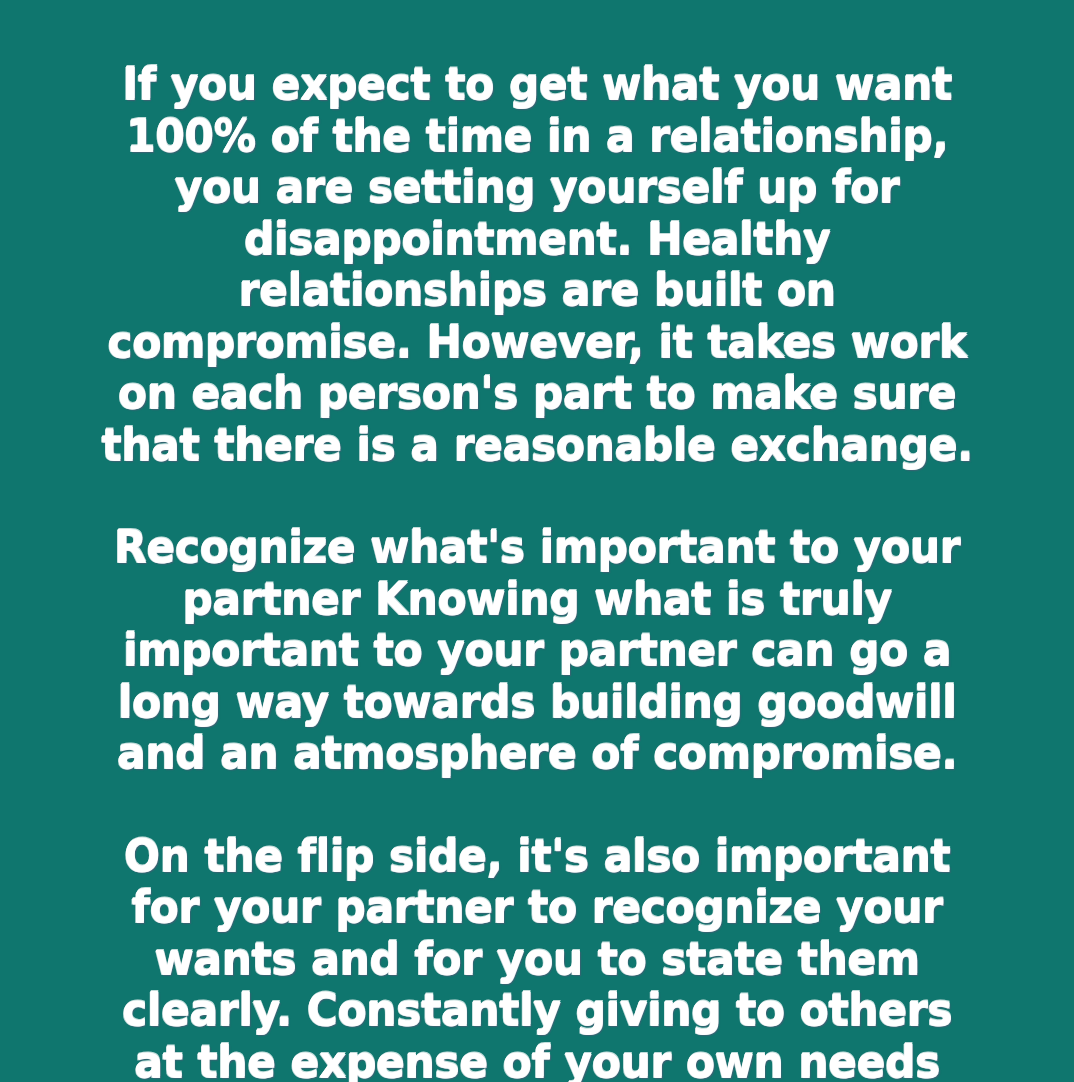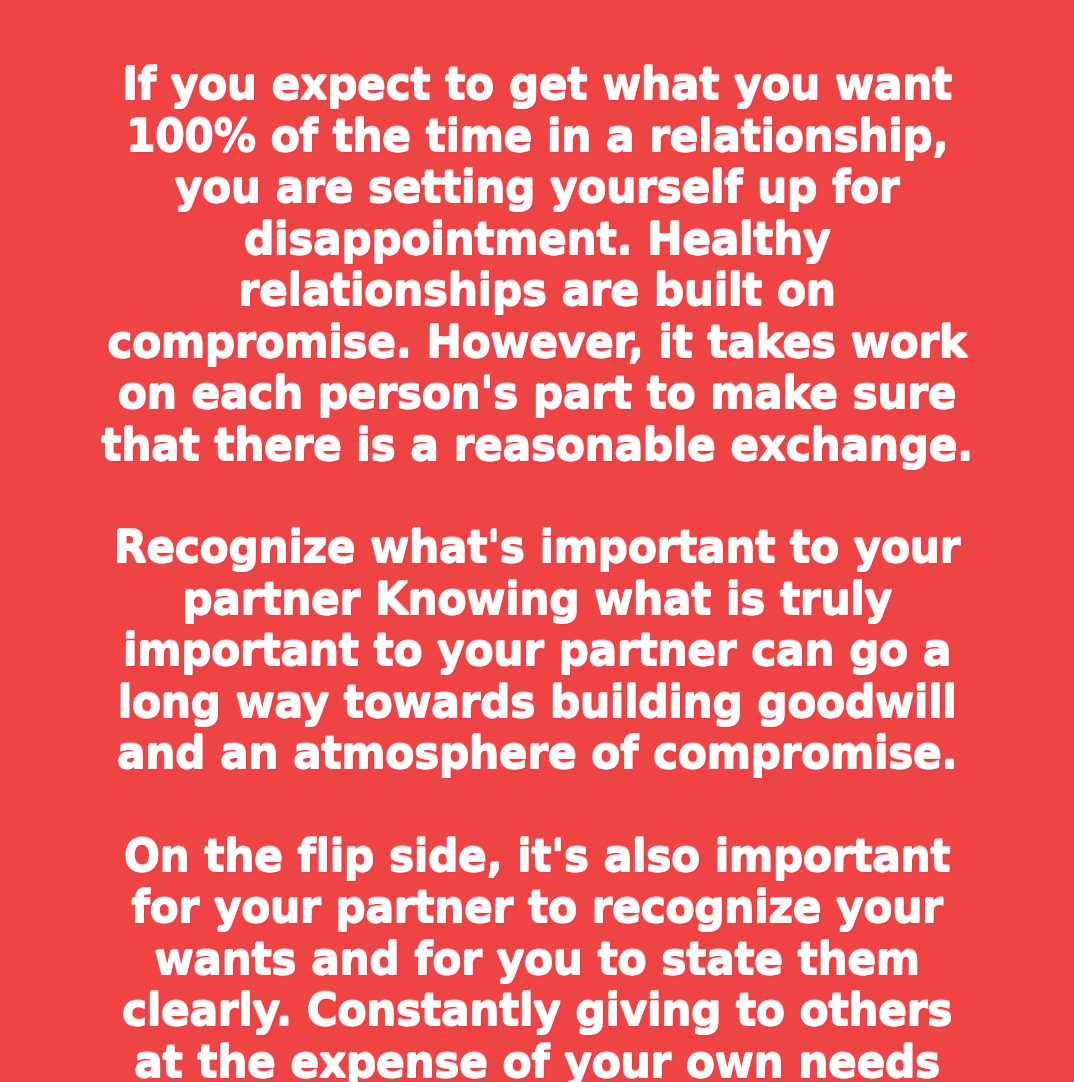--- a/index.html
+++ b/index.html
@@ -58,21 +58,21 @@
   }
 
   
   .p1 { font-size: 44.5px; }
   .p2 { font-size: 44.5px; }
   .p3 { font-size: 44.5px; }
 </style>
 </head>
 <body>
 
-<div class="card" style="background-color: #ef4444;">
+<div class="card" style="background-color: #0f766e;">
   <div class="text-stack">
 
     <p class="paragraph p1" style="color: rgb(255, 255, 255);">If you expect to get what you want 100% of the time in a relationship, you are setting yourself up for disappointment. Healthy relationships are built on compromise. However, it takes work on each person's part to make sure that there is a reasonable exchange.</p>
 
     <div class="paragraph-gap"></div>
 
     <p class="paragraph p2" style="color: rgb(255, 255, 255);">Recognize what's important to your partner Knowing what is truly important to your partner can go a long way towards building goodwill and an atmosphere of compromise.</p>
 
     <div class="paragraph-gap"></div>
 

